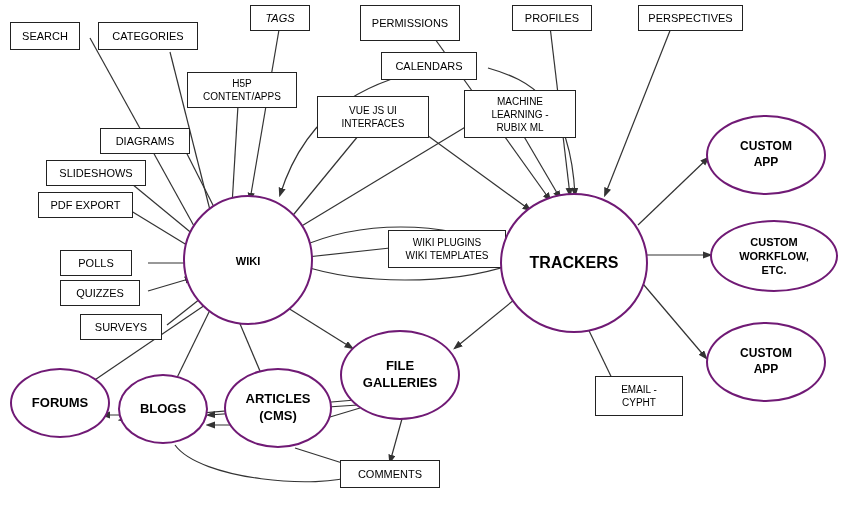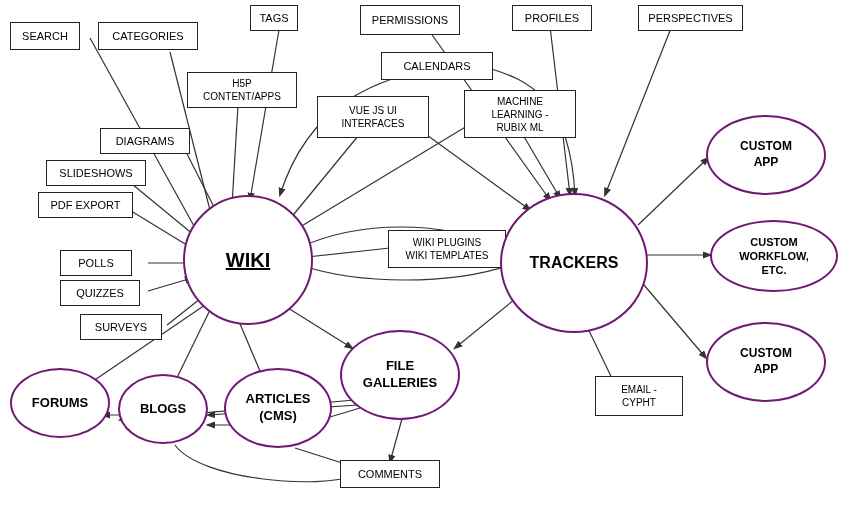--- a/index.html
+++ b/index.html
@@ -135,34 +135,34 @@
   <path d="M 298 248 C 360 220 440 220 508 248" stroke="#333" stroke-width="1.2" fill="none" marker-end="url(#arrow)"></path>
   <path d="M 510 265 C 450 285 360 285 300 265" stroke="#333" stroke-width="1.2" fill="none" marker-end="url(#arrow)"></path>
 </svg>
 
 <div class="node node-rect" style="left:10px;top:22px;width:70px;height:28px;">
   <span>SEARCH</span>
 </div>
 <div class="node node-rect" style="left:98px;top:22px;width:100px;height:28px;">
   <span>CATEGORIES</span>
 </div>
-<div class="node node-rect" style="left:250px;top:5px;width:48px;height:26px;">
+<div class="node node-rect" style="left:250px;top:5px;width:60px;height:26px;font-style:italic;">
   <span>TAGS</span>
 </div>
-<div class="node node-rect" style="left:360px;top:5px;width:100px;height:30px;">
+<div class="node node-rect" style="left:360px;top:5px;width:100px;height:36px;">
   <span>PERMISSIONS</span>
 </div>
 <div class="node node-rect" style="left:512px;top:5px;width:80px;height:26px;">
   <span>PROFILES</span>
 </div>
 <div class="node node-rect" style="left:638px;top:5px;width:105px;height:26px;">
   <span>PERSPECTIVES</span>
 </div>
 
-<div class="node node-rect" style="left:381px;top:52px;width:112px;height:28px;">
+<div class="node node-rect" style="left:381px;top:52px;width:96px;height:28px;">
   <span>CALENDARS</span>
 </div>
 
 <div class="node node-rect" style="left:187px;top:72px;width:110px;height:36px;font-size:10px;">
   <span>H5P<br>CONTENT/APPS</span>
 </div>
 
 <div class="node node-rect" style="left:317px;top:96px;width:112px;height:42px;font-size:10px;">
   <span>VUE JS UI<br>INTERFACES</span>
 </div>
@@ -202,21 +202,21 @@
 <div class="node node-rect" style="left:595px;top:376px;width:88px;height:40px;font-size:10px;">
   <span>EMAIL -<br>CYPHT</span>
 </div>
 
 <div class="node node-rect" style="left:340px;top:460px;width:100px;height:28px;">
   <span>COMMENTS</span>
 </div>
 
 <div class="node node-ellipse node-large" style="left:183px;top:195px;width:130px;height:130px;font-size:16px;font-weight:bold;">
   <div>
-    <span style="font-size:20px;font-weight:bold;text-decoration:underline;">WIKI</span><br>
+    <span style="font-size:11px;font-weight:bold;">WIKI</span><br>
   </div>
 </div>
 
 <div class="node node-ellipse node-large" style="left:500px;top:193px;width:148px;height:140px;font-size:16px;font-weight:bold;">
   <div>
     <span style="font-size:16px;font-weight:bold;">TRACKERS</span><br>
   </div>
 </div>
 
 <div class="node node-ellipse" style="left:340px;top:330px;width:120px;height:90px;font-size:13px;font-weight:bold;">

